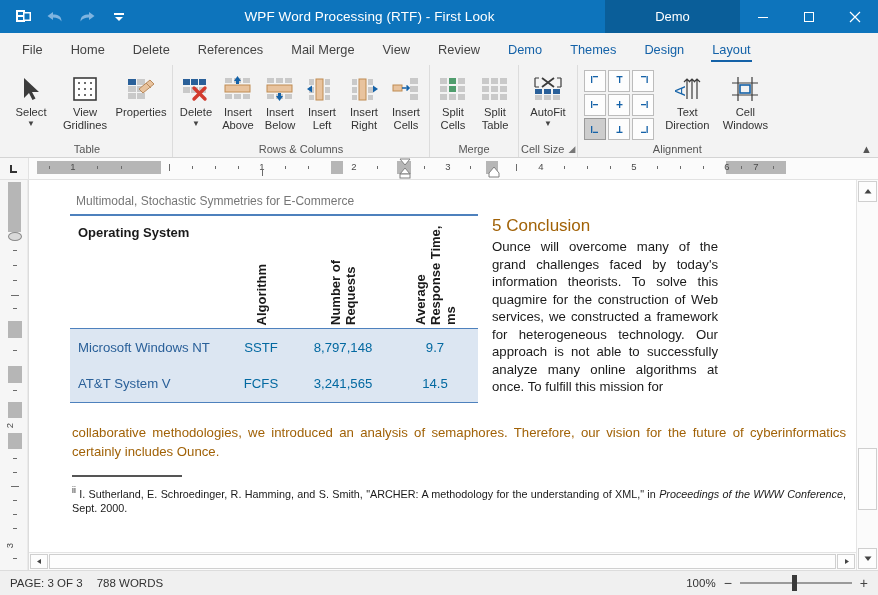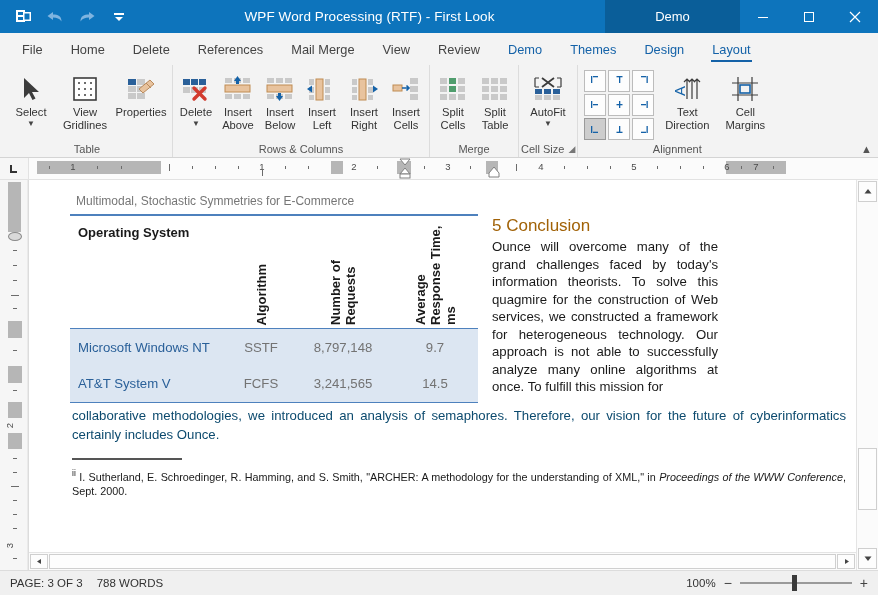--- a/index.html
+++ b/index.html
@@ -235,21 +235,21 @@
     writing-mode: vertical-rl;
     transform: rotate(180deg);
     display: inline-block;
     text-align: left;
     line-height: 15px;
     padding-bottom: 4px;
   }
   .tbl-row td {
     height: 37px;
     font-size: 13.2px;
-    color: #737373;
+    color: #0369a1;
     vertical-align: middle;
   }
   .tbl-row.band td { background: #dce6f2; }
   .tbl-row td.c-os { color: #2a6099; padding-left: 8px; text-align: left; }
   .tbl-row td.c-mid { text-align: center; }
   .tbl-row.last td { border-bottom: 1px solid #4e81bd; }
 
   .col-right {
     width: 240px;
     padding-left: 14px;
@@ -264,22 +264,22 @@
   .conc-p {
     font-size: 13.2px;
     line-height: 17.5px;
     text-align: justify;
     color: #1a1a1a;
   }
   .after-p {
     font-size: 13.2px;
     line-height: 19px;
     text-align: justify;
-    color: #0c4a6e;
-    margin-top: 3px;
+    color: #a16207;
+    margin-top: 20px;
     padding-left: 2px;
   }
   .fn-rule {
     width: 110px; height: 2px; background: #555;
     margin: 14px 0 6px 2px;
   }
   .footnote {
     font-size: 10.8px;
     line-height: 14.5px;
     color: #1a1a1a;
@@ -699,21 +699,21 @@
         </div>
         <div class="rbtn wide">
           <div class="rbtn-ico">
             <svg width="30" height="28" viewBox="0 0 30 28">
                 <g stroke="#3c3c3c" stroke-width="1.2">
                   <path d="M8 2 L8 26 M22 2 L22 26 M2 8 L28 8 M2 20 L28 20"></path>
                 </g>
                 <rect x="10" y="10" width="10" height="8" fill="none" stroke="#1462a8" stroke-width="1.6"></rect>
               </svg>
           </div>
-          <span class="rbtn-lbl">Cell Margins</span>
+          <span class="rbtn-lbl">Cell Windows</span>
         </div>
       </div>
       <div class="rgroup-label">Alignment</div>
     </div>
 
     <div class="ribbon-collapse">▲</div>
   </div>
 
   <div class="ruler-row">
     <div class="tabstop-box">

